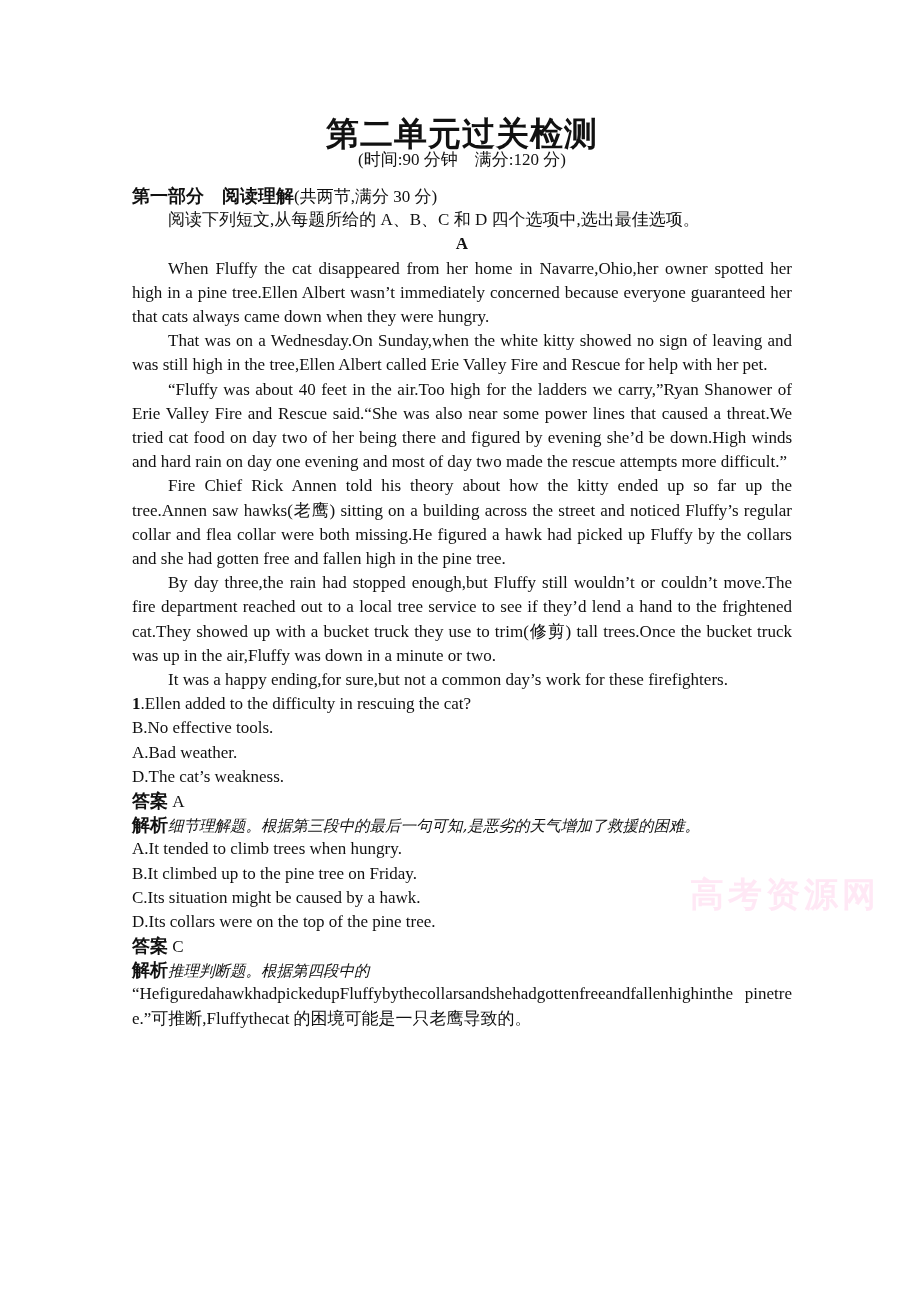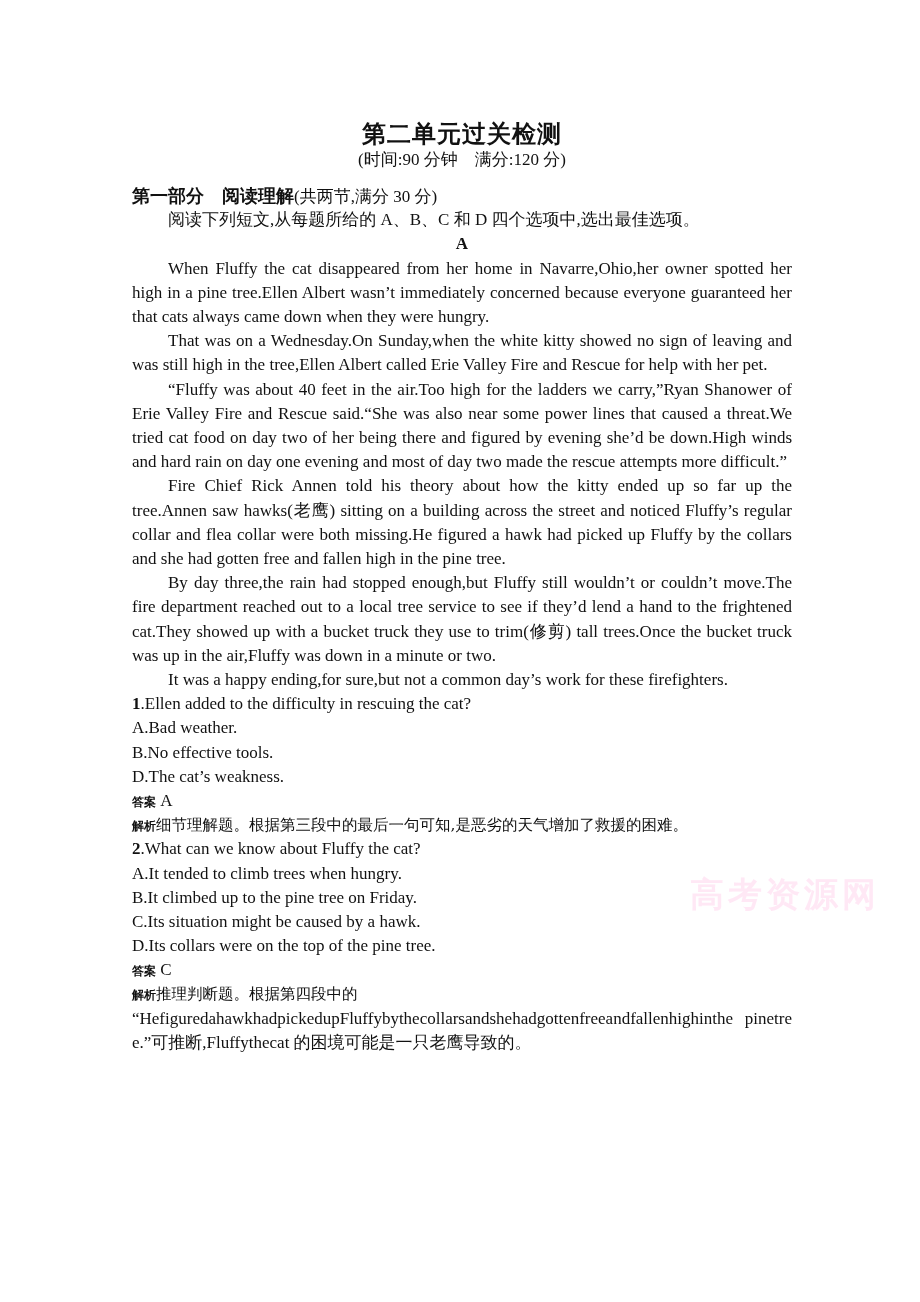--- a/index.html
+++ b/index.html
@@ -20,21 +20,21 @@
       left: 132px;
       top: 0;
       width: 660px;
     }
     .title {
       position: absolute;
       left: 0;
       top: 112px;
       width: 660px;
       text-align: center;
-      font-size: 24px;
+      font-size: 33px;
       line-height: 44px;
       font-weight: bold;
       font-family: "DejaVu Sans", "Liberation Sans", sans-serif;
       letter-spacing: 1px;
     }
     .subtitle {
       position: absolute;
       left: 0;
       top: 148px;
       width: 660px;
@@ -70,26 +70,27 @@
       line-height: 24.2px;
     }
     .para-noindent {
       text-align: justify;
       line-height: 24.2px;
     }
     .q-num { font-weight: bold; }
     .cn-label {
       font-family: Liberation Serif, serif;
       font-weight: bold;
-      font-size: 12px;
+      font-size: 18px;
       text-align: right;
     }
     .cn-body {
       font-family: "DejaVu Serif", serif;
       font-size: 15.5px;
+      font-style: italic;
     }
     .break-all { word-break: break-all; }
     .watermark {
       position: absolute;
       left: 690px;
       top: 872px;
       font-size: 34px;
       font-weight: bold;
       color: #ffd6ee;
       letter-spacing: 4px;
@@ -115,35 +116,32 @@
     <div class="para">That was on a Wednesday.On Sunday,when the white kitty showed no sign of leaving and was still high in the tree,Ellen Albert called Erie Valley Fire and Rescue for help with her pet.</div>
     <div class="para">“Fluffy was about 40 feet in the air.Too high for the ladders we carry,”Ryan Shanower of Erie Valley Fire and Rescue said.“She was also near some power lines that caused a threat.We tried cat food on day two of her being there and figured by evening she’d be down.High winds and hard rain on day one evening and most of day two made the rescue attempts more difficult.”</div>
     <div class="para">Fire Chief Rick Annen told his theory about how the kitty ended up so far up the tree.Annen saw hawks(老鹰) sitting on a building across the street and noticed Fluffy’s regular collar and flea collar were both missing.He figured a hawk had picked up Fluffy by the collars and she had gotten free and fallen high in the pine tree.</div>
     <div class="para">By day three,the rain had stopped enough,but Fluffy still wouldn’t or couldn’t move.The fire department reached out to a local tree service to see if they’d lend a hand to the frightened cat.They showed up with a bucket truck they use to trim(修剪) tall trees.Once the bucket truck was up in the air,Fluffy was down in a minute or two.</div>
     <div class="para">It was a happy ending,for sure,but not a common day’s work for these firefighters.</div>
 
     <div>
       <div class="line">
         <span class="q-num">1</span><span>.Ellen added to the difficulty in rescuing the cat?</span>
       </div>
+      <div class="line">B.No effective tools.</div>
       <div class="line">A.Bad weather.</div>
-      <div class="line">B.No effective tools.</div>
       <div class="line">D.The cat’s weakness.</div>
       <div class="line">
         <span class="cn-label">答案</span><span> A</span>
       </div>
       <div class="line">
         <span class="cn-label">解析</span><span class="cn-body">细节理解题。根据第三段中的最后一句可知,是恶劣的天气增加了救援的困难。</span>
       </div>
     </div>
 
     <div>
-      <div class="line">
-        <span class="q-num">2</span><span>.What can we know about Fluffy the cat?</span>
-      </div>
       <div class="line">A.It tended to climb trees when hungry.</div>
       <div class="line">B.It climbed up to the pine tree on Friday.</div>
       <div class="line">C.Its situation might be caused by a hawk.</div>
       <div class="line">D.Its collars were on the top of the pine tree.</div>
       <div class="line">
         <span class="cn-label">答案</span><span> C</span>
       </div>
       <div class="line">
         <span class="cn-label">解析</span><span class="cn-body">推理判断题。根据第四段中的</span>
       </div>

